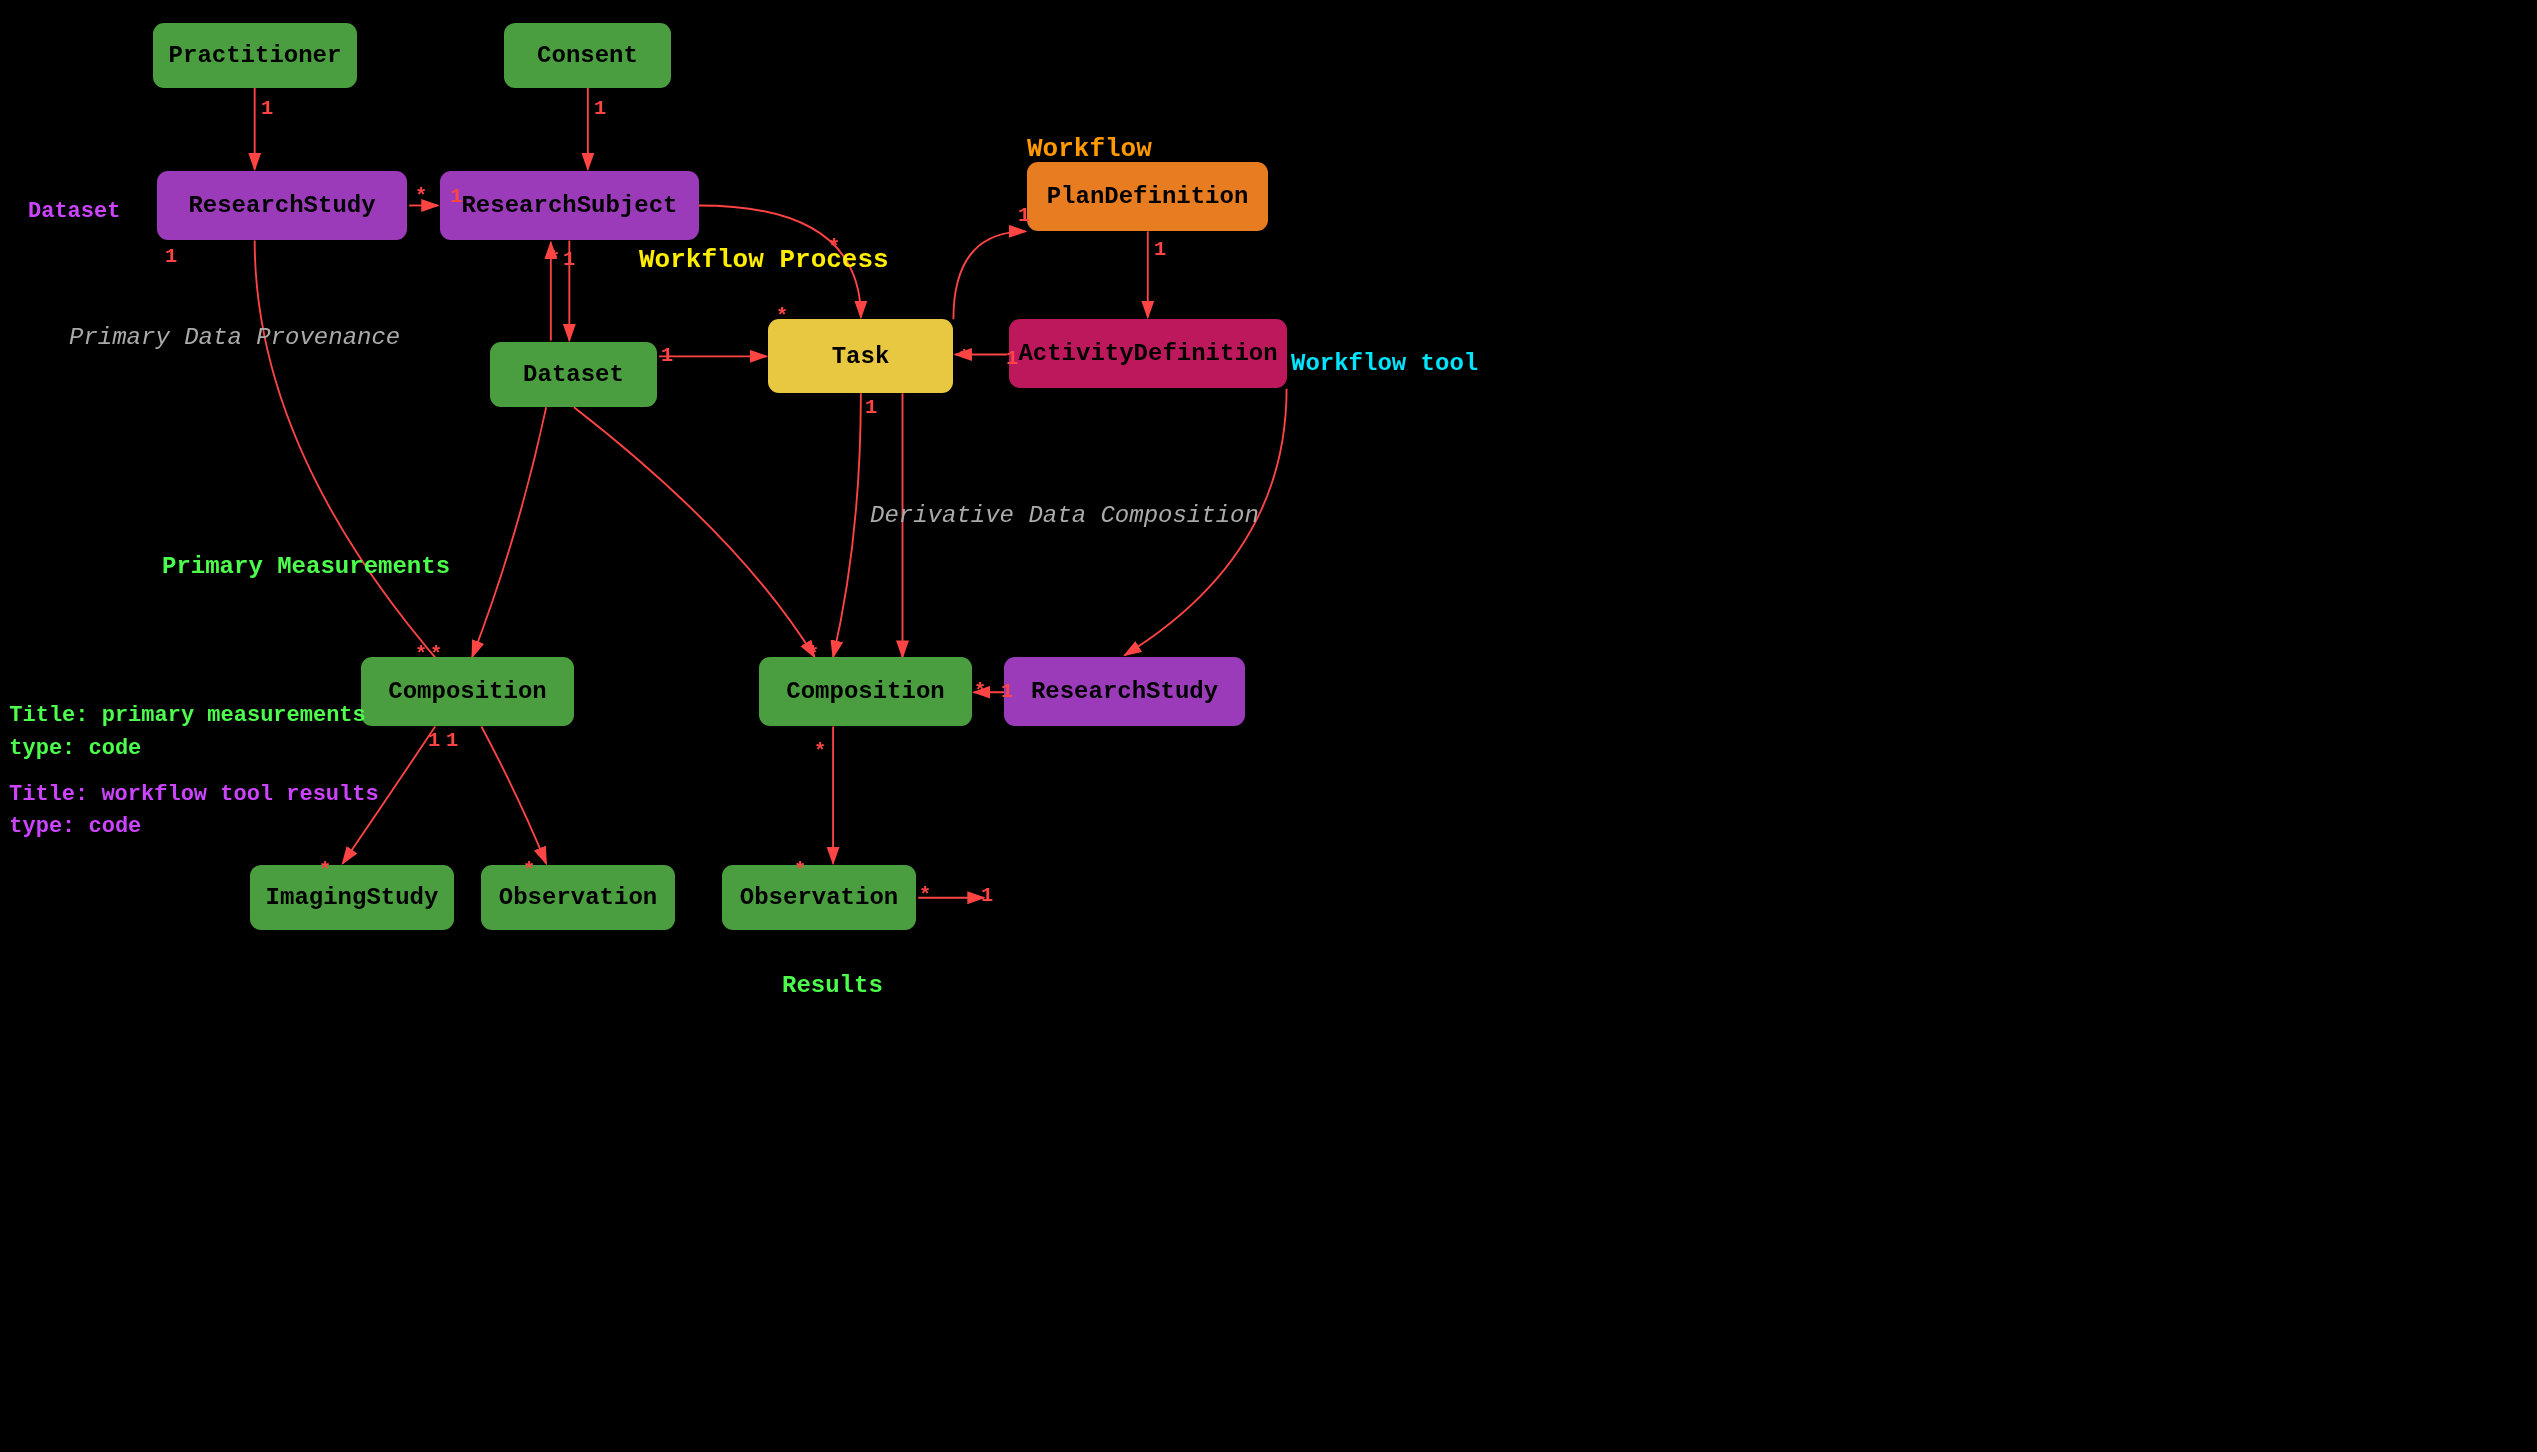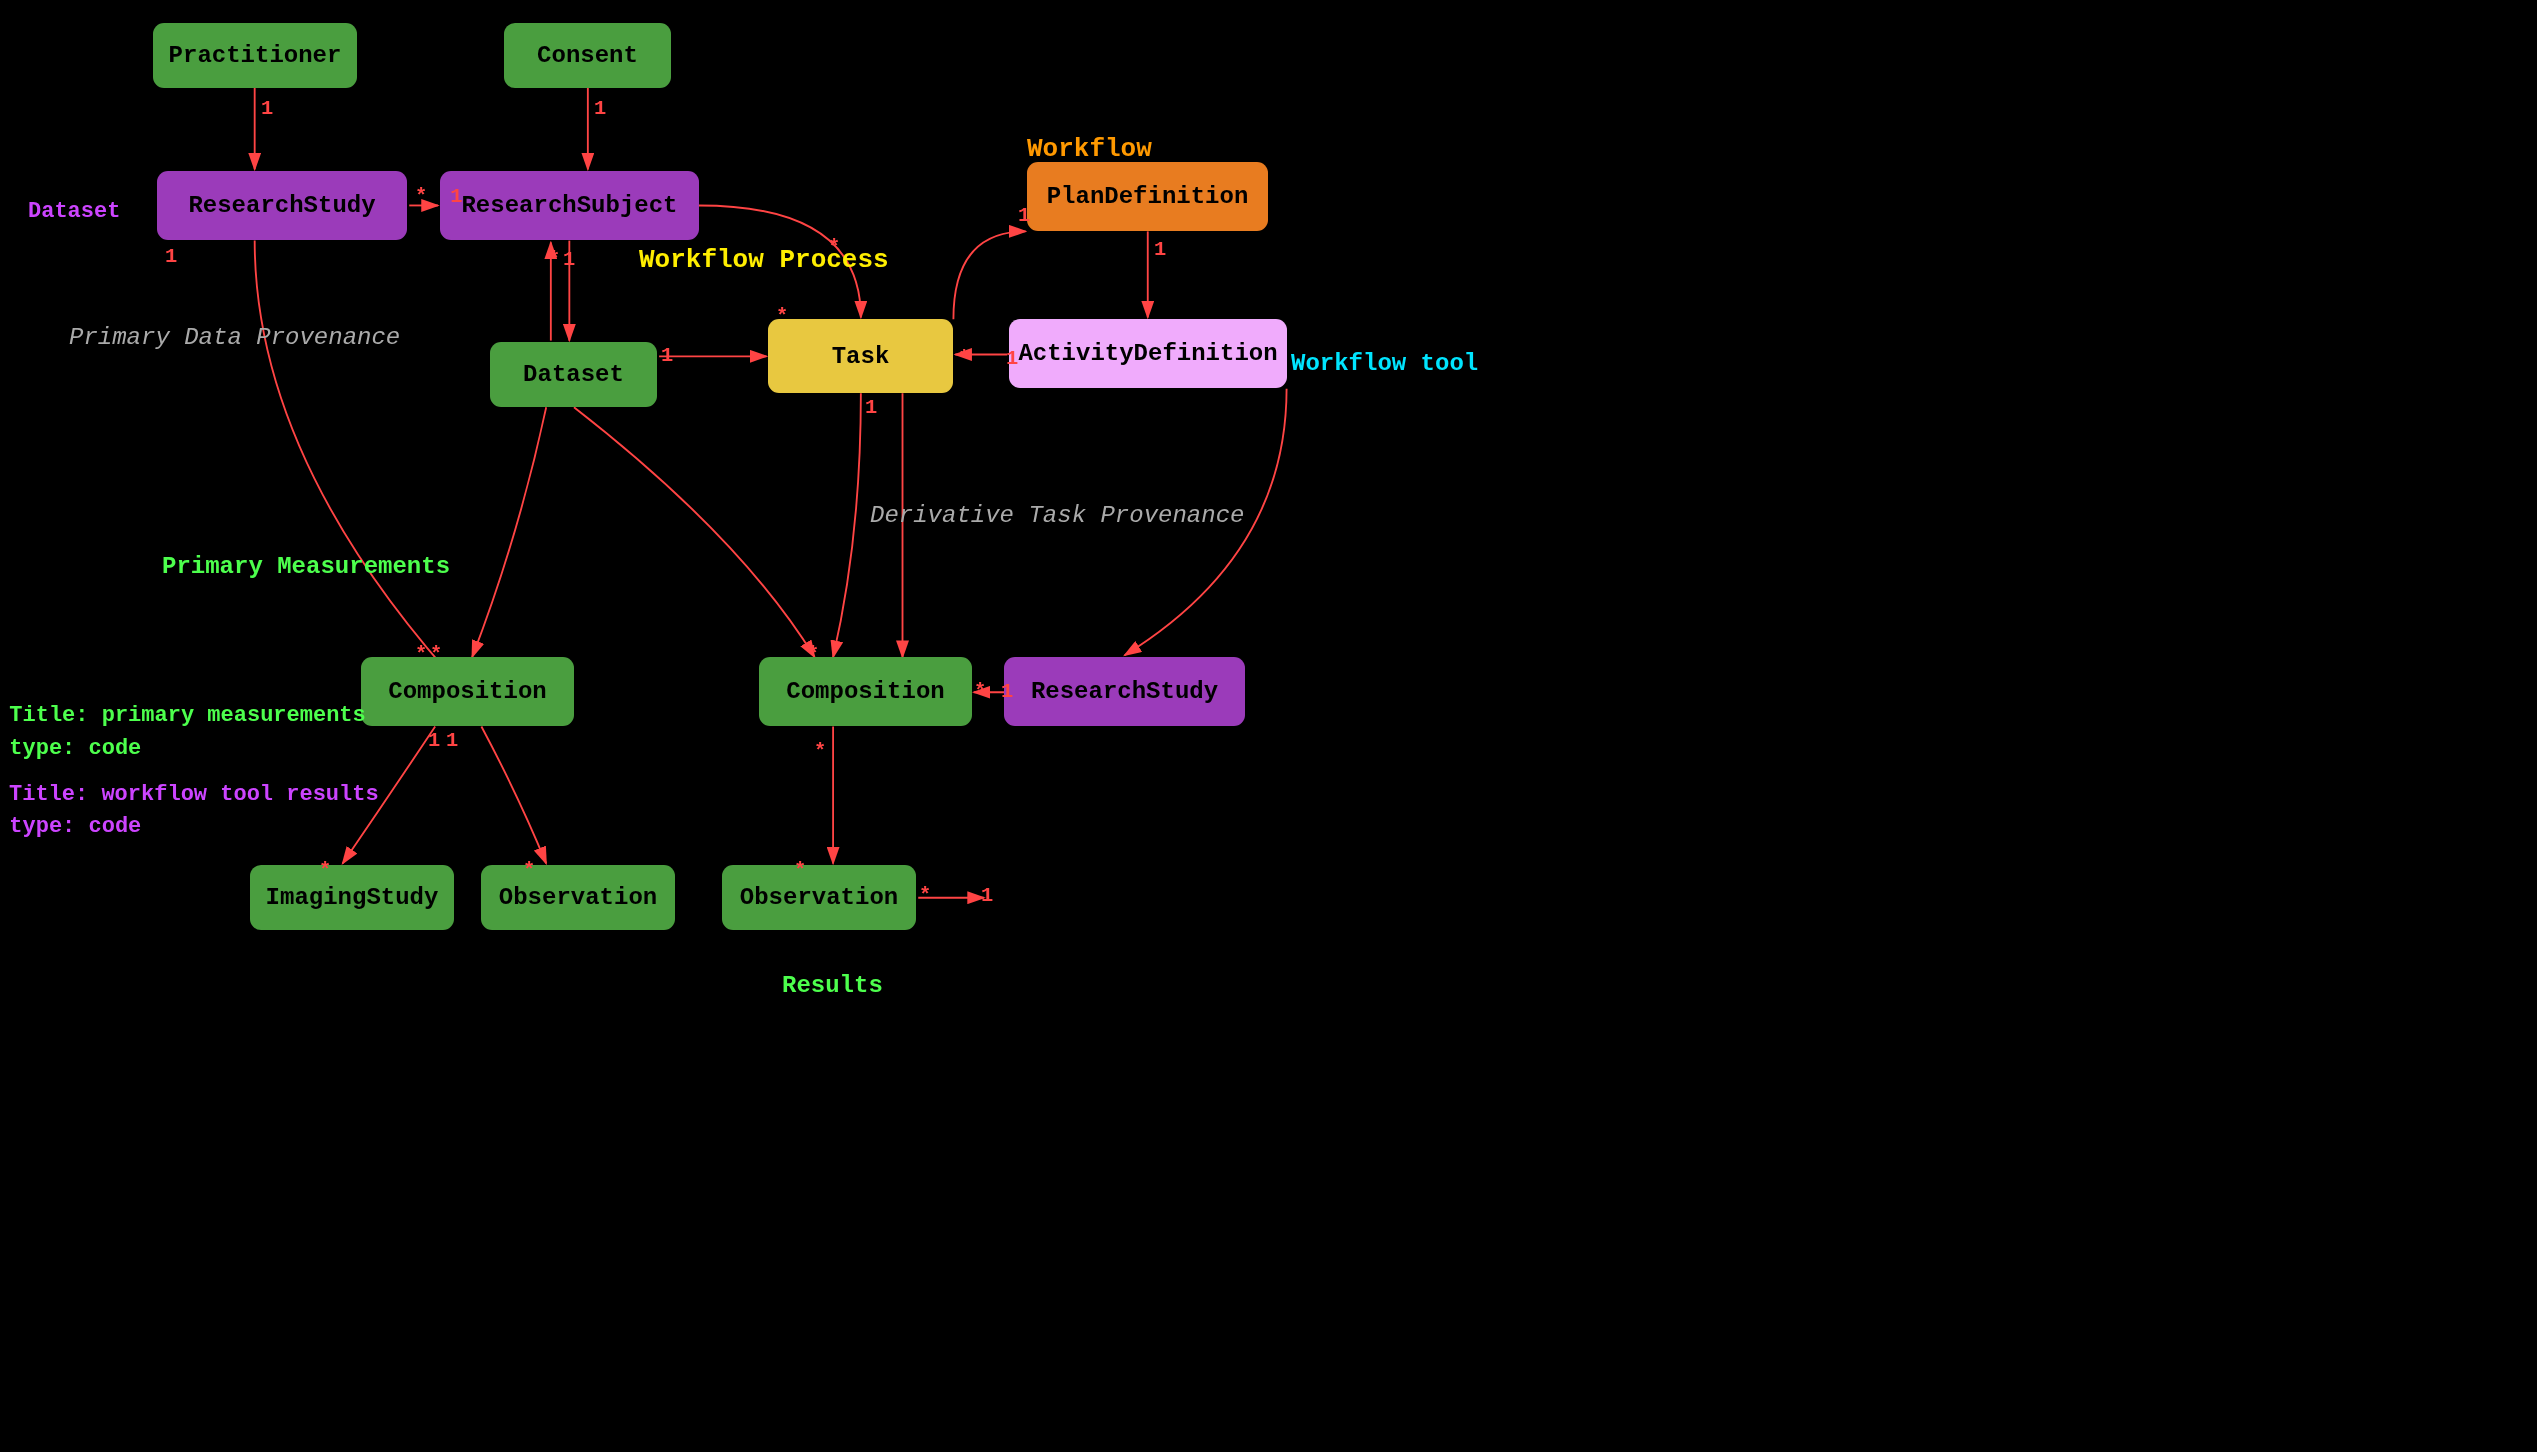--- a/index.html
+++ b/index.html
@@ -40,21 +40,21 @@
     }
     .node-yellow {
       background: #e8c840;
       color: #000;
     }
     .node-orange {
       background: #e87c20;
       color: #000;
     }
     .node-cyan {
-      background: #f0abfc;
+      background: #be185d;
       color: #000;
       padding-left: 11px;
     }
     .label {
       position: absolute;
       font-family: 'Courier New', monospace;
       font-size: 22px;
       font-weight: bold;
     }
     .label-green { color: #4dff4d; }
@@ -208,21 +208,21 @@
 
   <div class="label label-cyan" style="left:1291px; top:350px; font-size:24px;">
     <span>Workflow tool</span>
   </div>
 
   <div class="label label-white" style="left:69px; top:324px; font-size:24px;">
     <span>Primary Data Provenance</span>
   </div>
 
   <div class="label label-white" style="left:870px; top:502px; font-size:24px;">
-    <span>Derivative Task Provenance</span>
+    <span>Derivative Data Composition</span>
   </div>
 
   <div class="label label-green" style="left:162px; top:553px; font-size:24px;">
     <span>Primary Measurements</span>
   </div>
 
   <div class="label label-green" style="left:9.3px; top:703px; font-size:22px;">
     <span>Title: primary measurements</span>
   </div>
 

